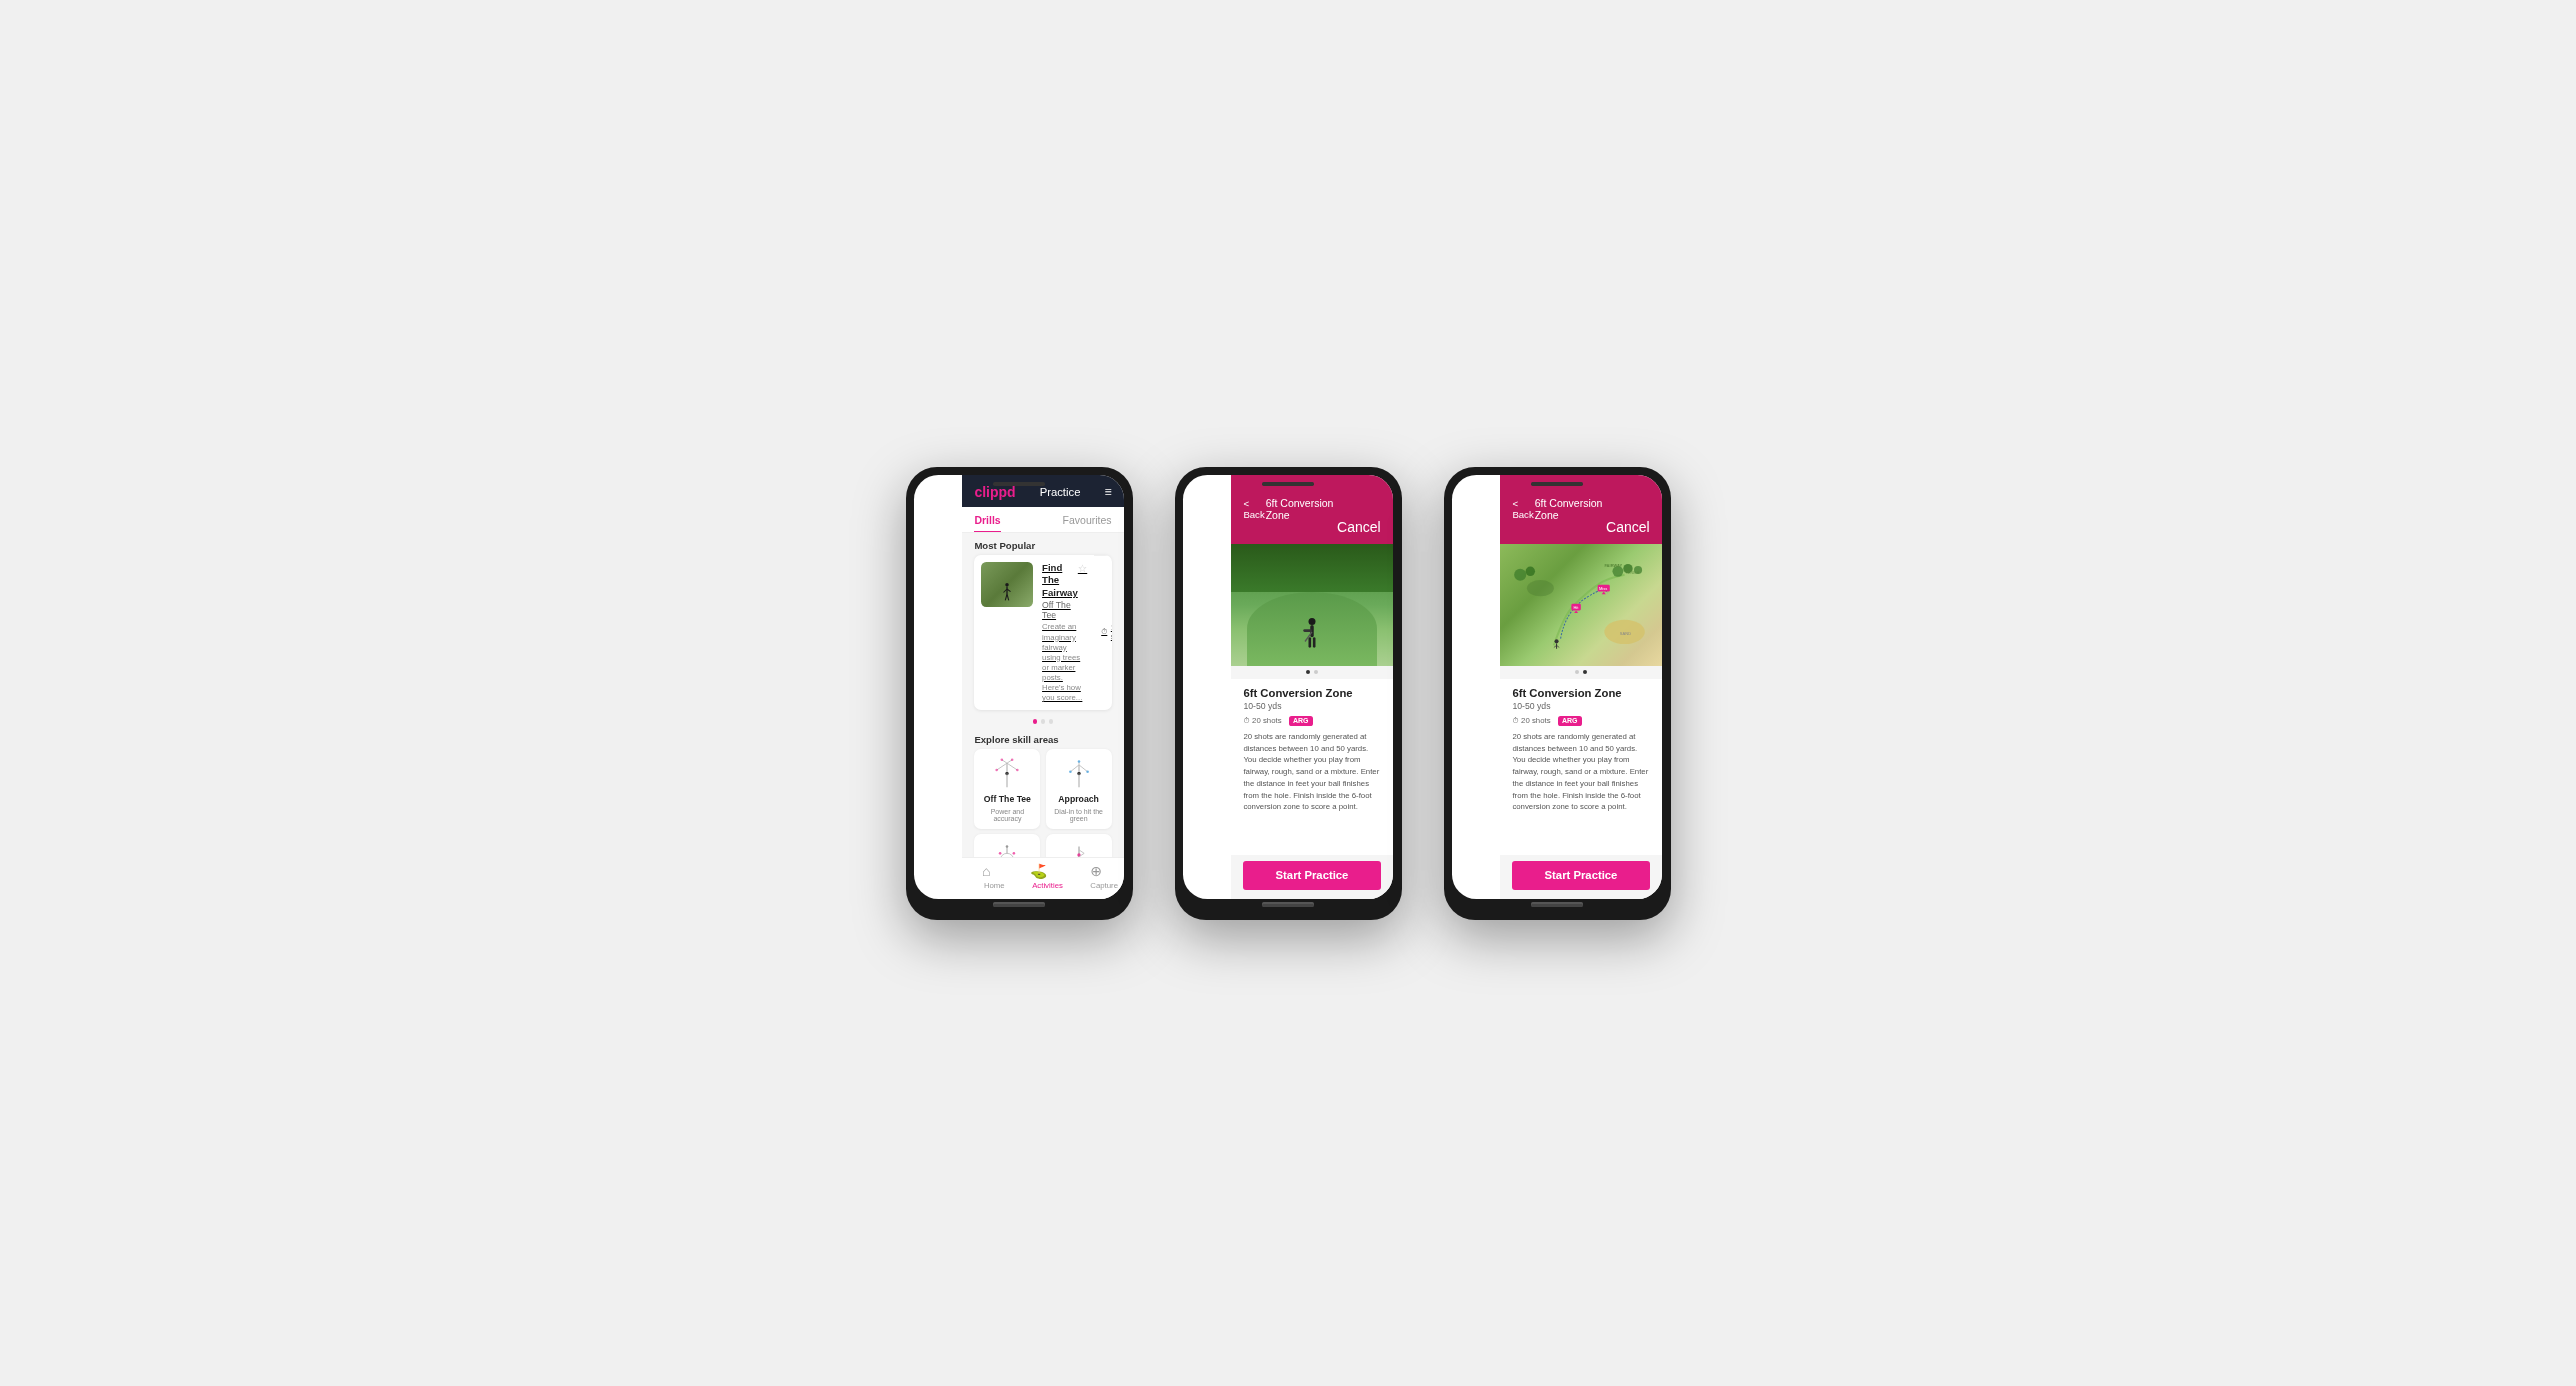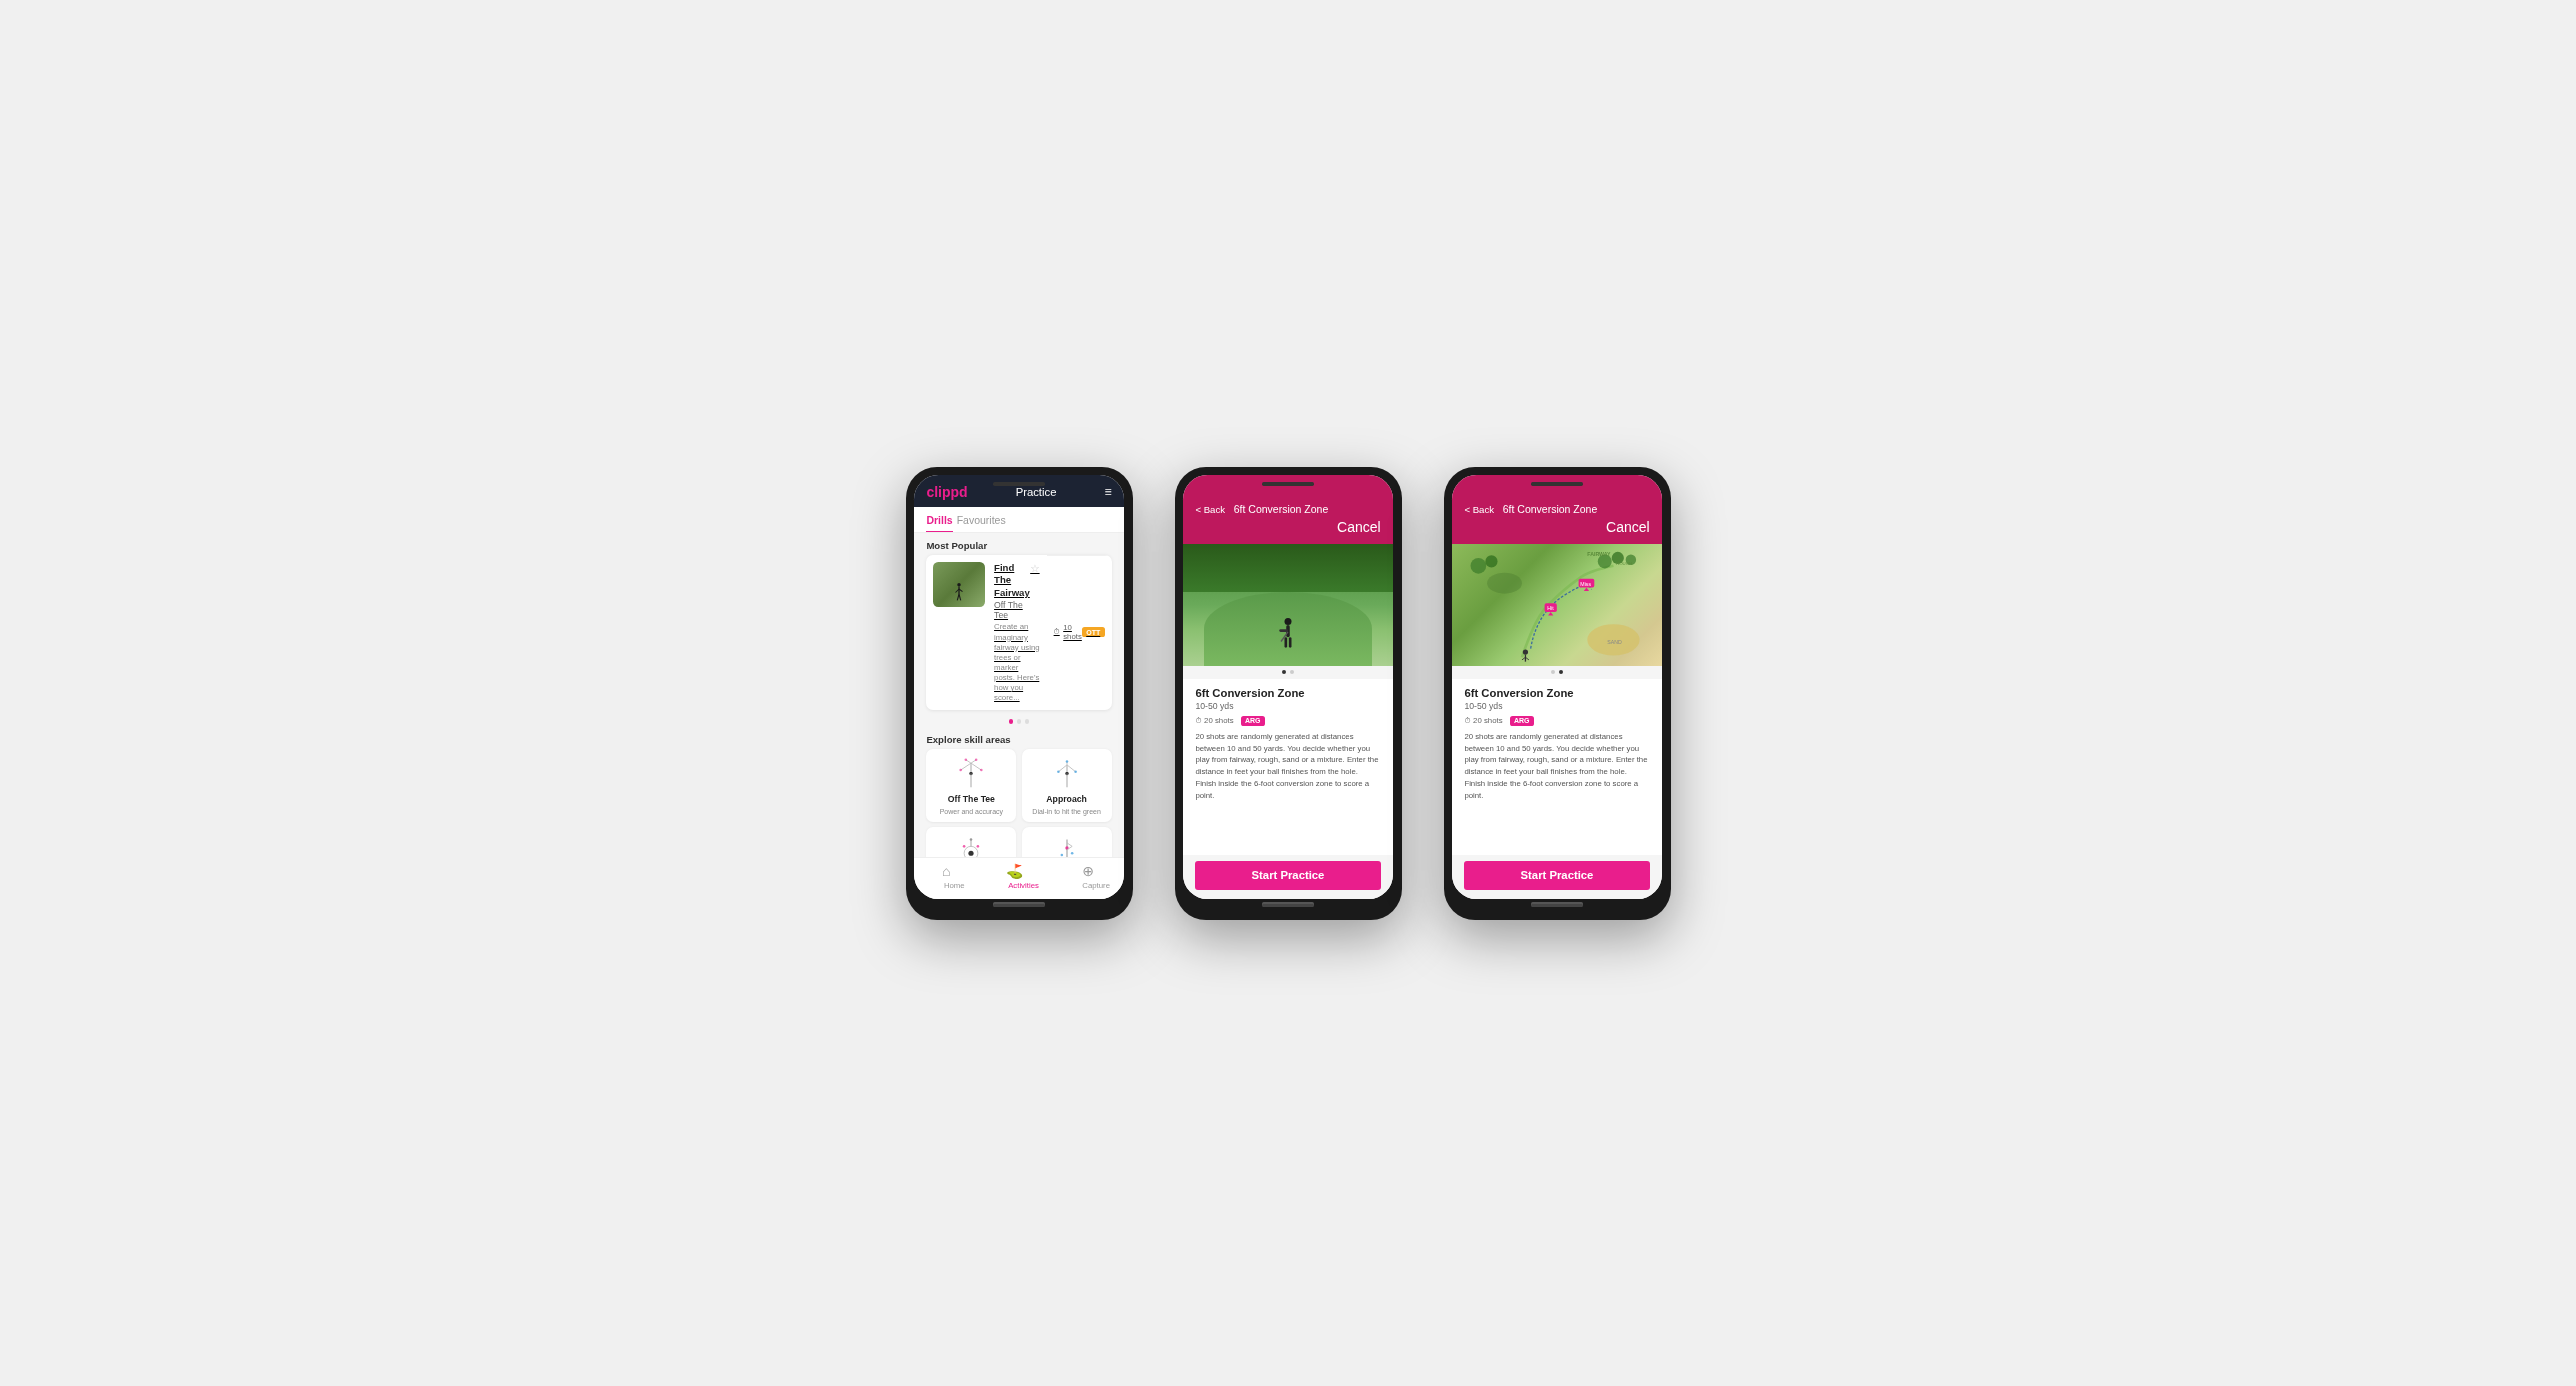--- a/index.html
+++ b/index.html
@@ -31,20 +31,21 @@
       flex-direction: column;
     }
     .phone-screen {
       flex: 1;
       background: #fff;
       border-radius: 24.4px;
       overflow: hidden;
       display: flex;
       flex-direction: column;
       position: relative;
+      padding-left: 48px;
     }
     .phone::before {
       content: '';
       position: absolute;
       top: 15.7px;
       left: 50%;
       transform: translateX(-50%);
       width: 52px;
       height: 3.5px;
       background: #333;
@@ -83,20 +84,21 @@
     .p1-menu {
       color: #fff;
       font-size: 12.2px;
     }
     .p1-tabs {
       background: #fff;
       display: flex;
       gap: 4px;
       padding: 7px 12.2px 0;
       border-bottom: 0.9px solid #eee;
+      justify-content: space-between;
     }
     .p1-tab {
       font-size: 10.5px;
       color: #999;
       padding-bottom: 5.2px;
       cursor: pointer;
     }
     .p1-tab.active {
       color: #e91e8c;
       border-bottom: 1.7px solid #e91e8c;

